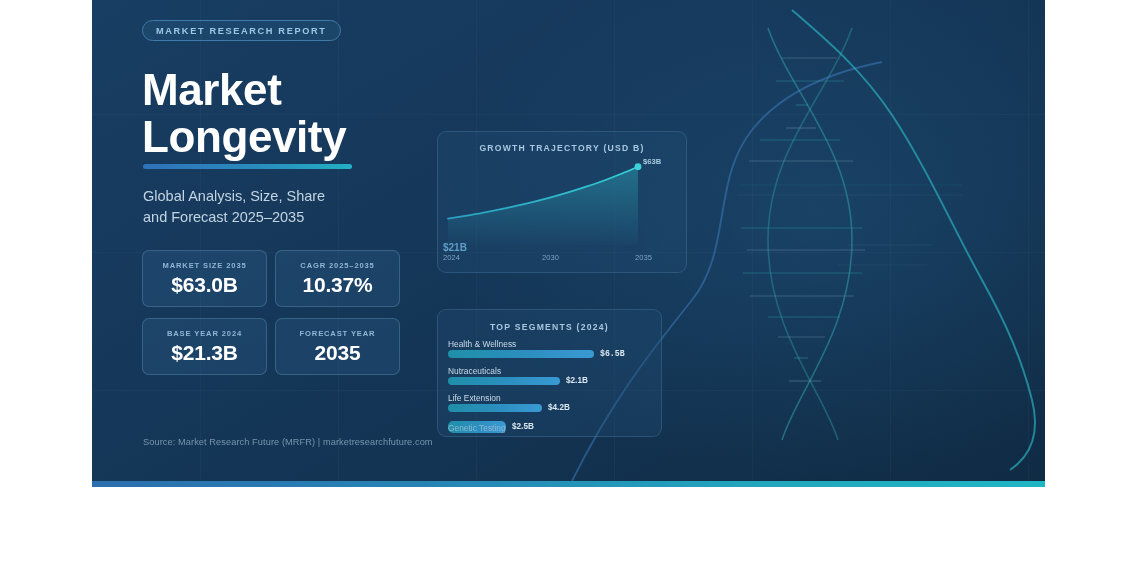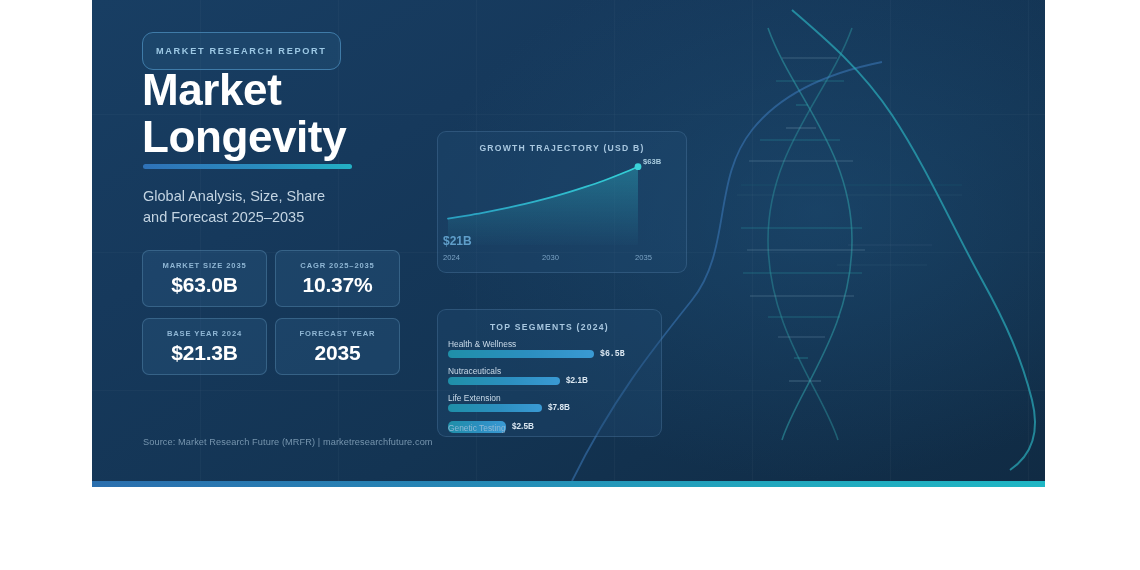--- a/index.html
+++ b/index.html
@@ -71,22 +71,22 @@
     position: absolute;
     left: 50px;
     top: 0px;
     width: 330px;
     height: 481px;
   }
 
   .badge {
     position: absolute;
     left: 0px;
-    top: 32px;
-    height: 38px;
+    top: 20px;
+    height: 21px;
     padding: 0 13px;
     border: 1px solid #3f7ba8;
     border-radius: 11px;
     background: rgba(40,92,134,0.30);
     display: flex;
     align-items: center;
     color: #9cc8e4;
     font-size: 9.2px;
     font-weight: bold;
     letter-spacing: 1.65px;
@@ -207,23 +207,23 @@
     left: 205px;
     top: 25px;
     color: #a9ccdf;
     font-size: 7.6px;
     font-weight: bold;
     white-space: nowrap;
   }
   .chart-start-label {
     position: absolute;
     left: 5px;
-    top: 102px;
+    top: 110px;
     color: #5f9ec9;
-    font-size: 12px;
+    font-size: 10px;
     font-weight: bold;
     white-space: nowrap;
     text-align: right;
   }
   .chart-ticks {
     position: absolute;
     left: 5px;
     top: 121px;
     width: 215px;
     height: 10px;
@@ -420,21 +420,21 @@
 
         <div class="seg-row">
           <div class="seg-name">Nutraceuticals</div>
           <div class="seg-bar" style="width:112px;"></div>
           <div class="seg-val" style="left:118px;">$2.1B</div>
         </div>
 
         <div class="seg-row">
           <div class="seg-name">Life Extension</div>
           <div class="seg-bar" style="width:94px;"></div>
-          <div class="seg-val" style="left:100px;">$7.8B</div>
+          <div class="seg-val" style="left:100px;">$4.2B</div>
         </div>
 
         <div class="seg-row tight">
           <div class="seg-bar" style="width:58px;"></div>
           <div class="seg-name">Genetic Testing</div>
           <div class="seg-val" style="left:64px;">$2.5B</div>
         </div>
 
       </div>
     </div>

